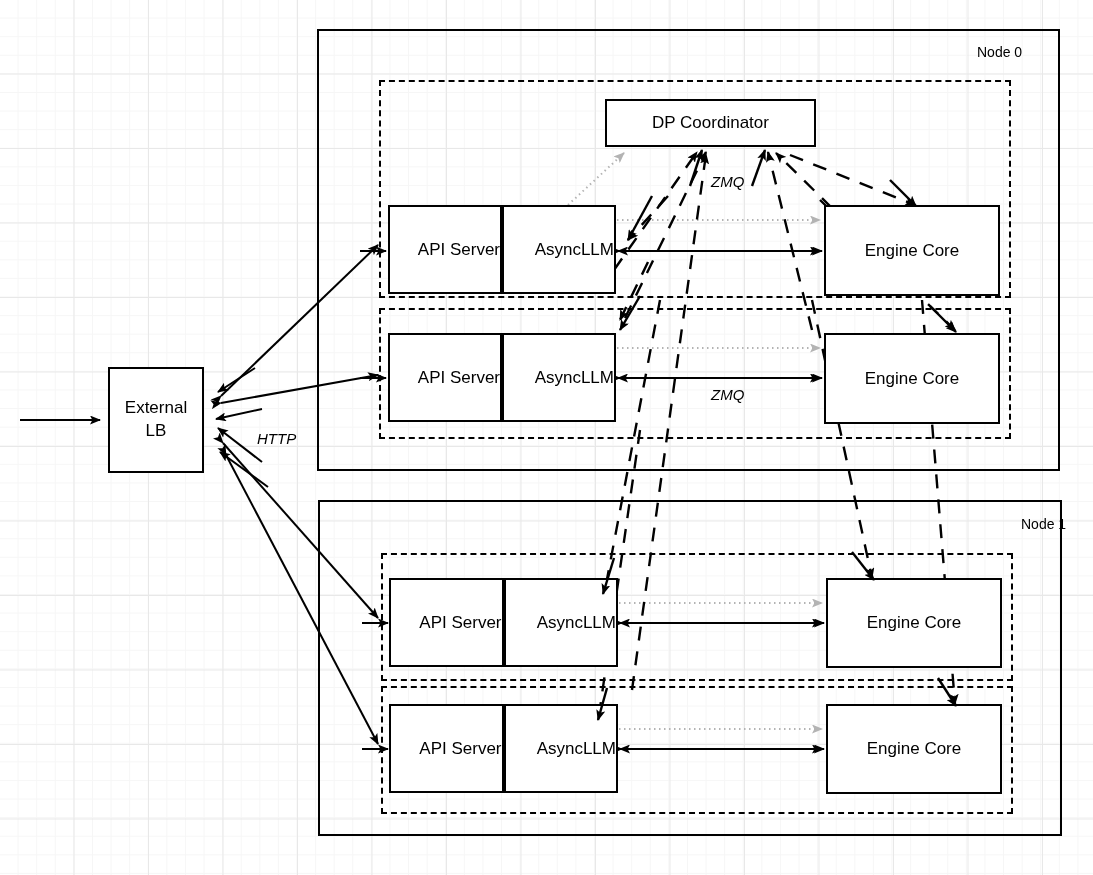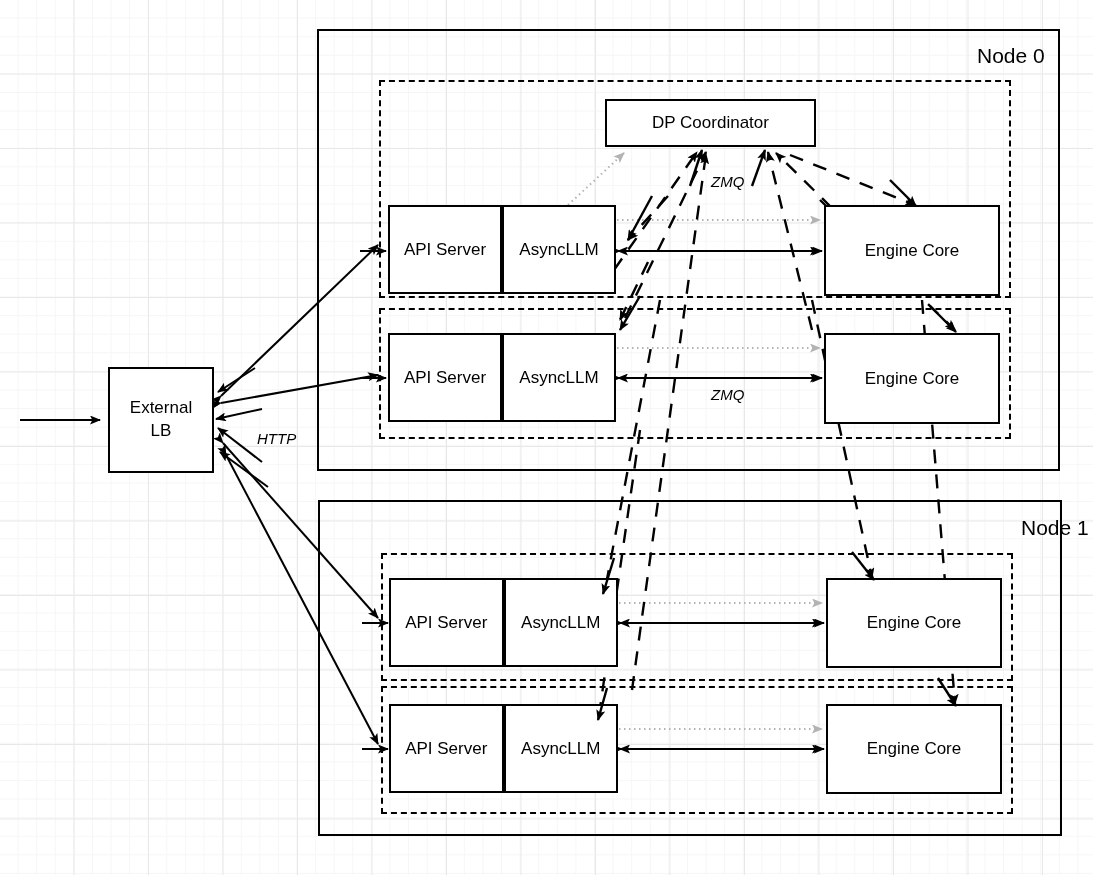--- a/index.html
+++ b/index.html
@@ -23,21 +23,21 @@
     font-family: "Liberation Sans", sans-serif;
   }
   .node-frame {
     position: absolute;
     border: 2px solid #000000;
     background: transparent;
     box-sizing: border-box;
   }
   .node-label {
     position: absolute;
-    font-size: 21px;
+    font-size: 14px;
     color: #000000;
     white-space: nowrap;
   }
   .dp-group {
     position: absolute;
     border: 2px dashed #000000;
     box-sizing: border-box;
     background: transparent;
   }
   .box {
@@ -57,21 +57,21 @@
     border: 2px solid #000000;
     background: #ffffff;
     box-sizing: border-box;
     display: flex;
     align-items: stretch;
   }
   .split-half {
     flex: 1 1 50%;
     display: flex;
     align-items: center;
-    justify-content: center;
+    justify-content: flex-end;
     font-size: 17px;
     color: #000000;
     white-space: nowrap;
   }
   .split-half.right {
     border-left: 4px solid #000000;
   }
   .edge-label {
     position: absolute;
     font-size: 15px;
@@ -189,21 +189,21 @@
     </g>
 
     <g>
       <line x1="648" y1="262" x2="620" y2="320" stroke="#000" stroke-width="2.4" stroke-dasharray="14 11" marker-end="url(#ah)"></line>
     </g>
     <g>
       <line x1="668" y1="196" x2="628" y2="240" stroke="#000" stroke-width="2.4" stroke-dasharray="14 11" marker-end="url(#ah)"></line>
     </g>
   </svg>
 
-  <div class="box" style="left:108px; top:367px; width:106px; height:106px; flex-direction:column; line-height:1.35;">
+  <div class="box" style="left:108px; top:367px; width:96px; height:106px; flex-direction:column; line-height:1.35;">
     <span>External</span>
     <span>LB</span>
   </div>
   <div class="edge-label" style="left:257px; top:430px;">HTTP</div>
 
   <div class="node-frame" style="left:317px; top:29px; width:743px; height:442px;"></div>
   <div class="node-label" style="left:977px; top:44px;">Node 0</div>
 
   <div class="box" style="left:605px; top:99px; width:211px; height:48px;">
     <span>DP Coordinator</span>

